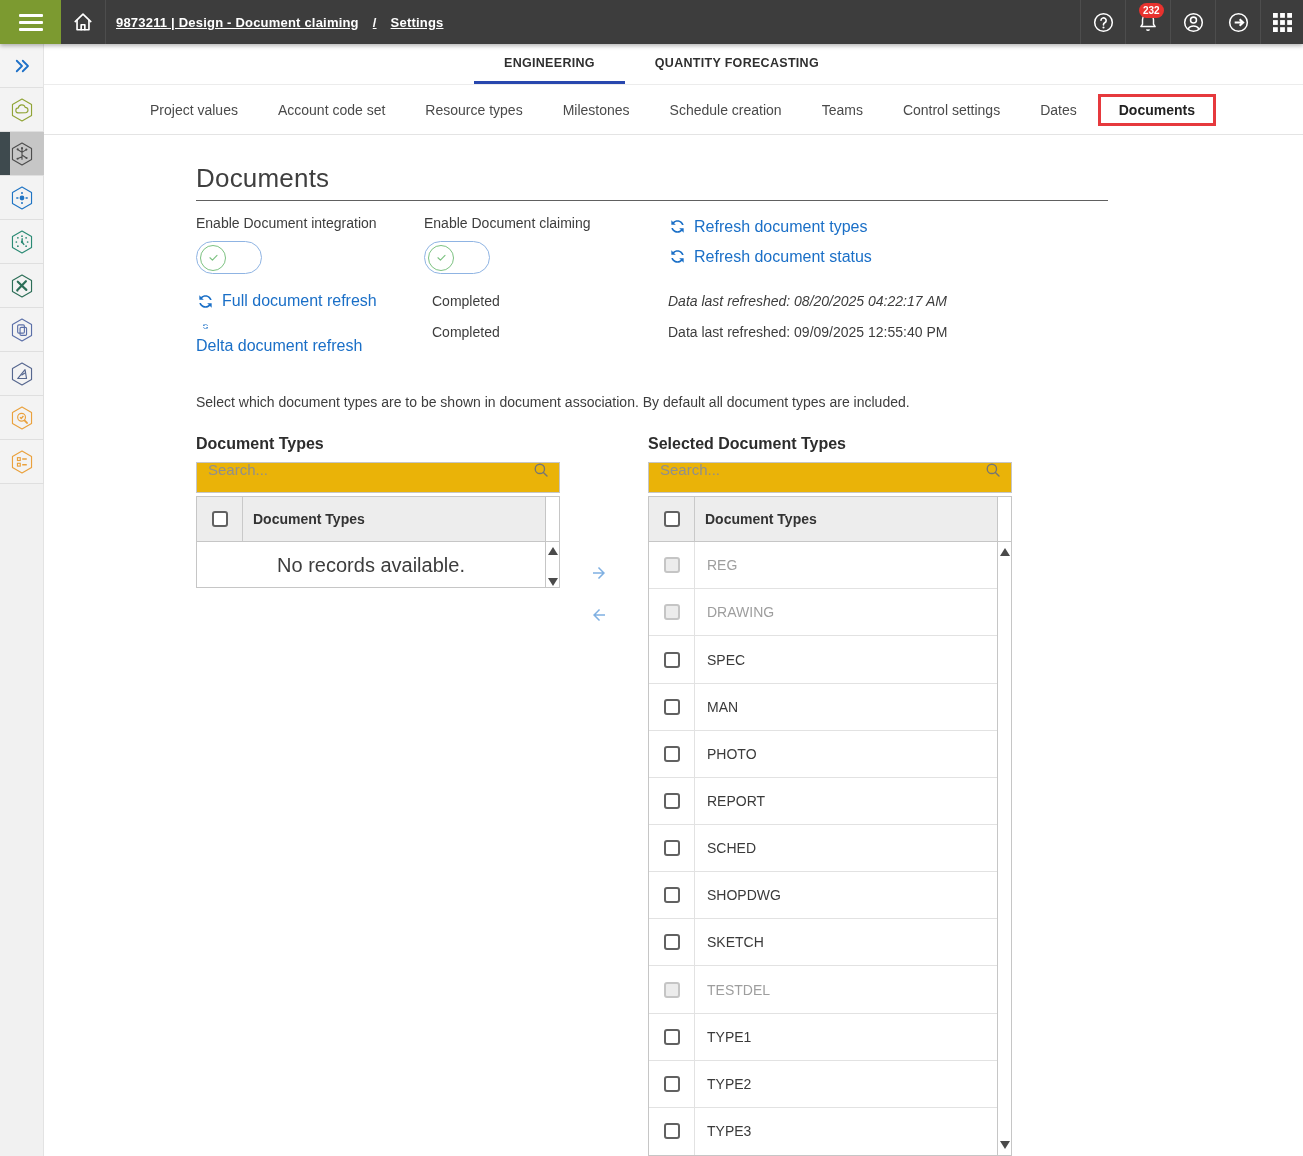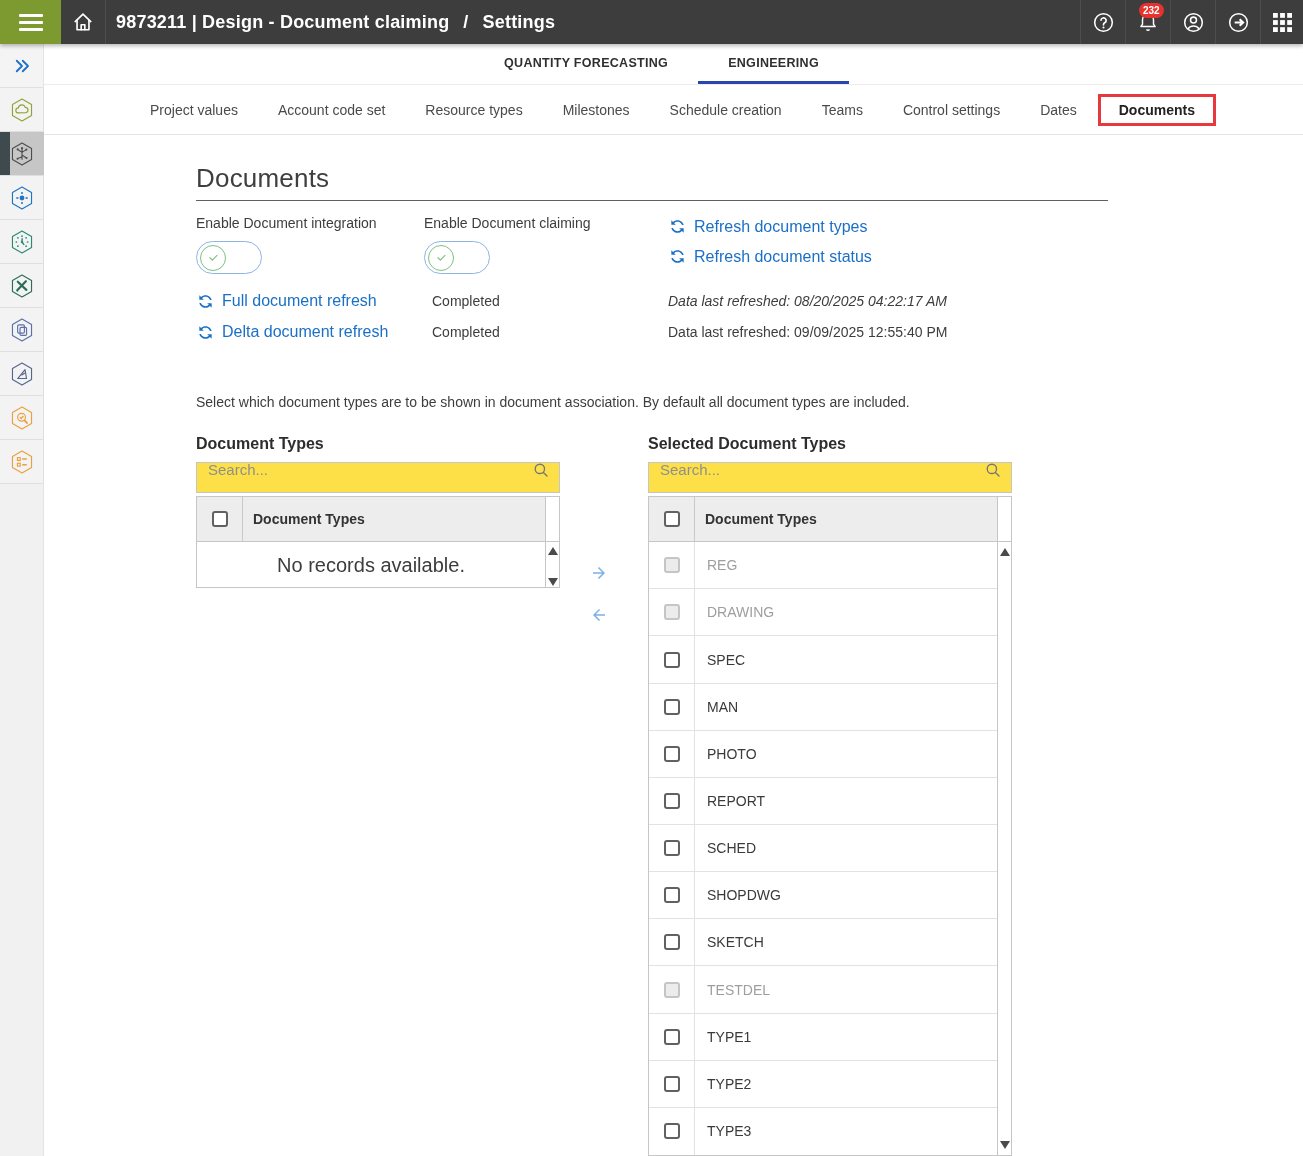--- a/index.html
+++ b/index.html
@@ -30,22 +30,22 @@
   }
   .hamburger-btn span { display:block; width:24px; height:3px; background:#ffffff; border-radius:1px; }
   .topbar-iconbtn {
     width:44px; height:44px;
     display:flex; align-items:center; justify-content:center;
     cursor:pointer; position:relative;
   }
   .topbar-sep { width:1px; height:44px; background:#4d4d4d; }
   .breadcrumb {
     display:flex; align-items:center;
-    color:#ffffff; font-size:18px; font-weight:700;
-    padding-left:10px; letter-spacing:.2px;
+    color:#ffffff; font-size:13px; font-weight:700;
+    padding-left:10px; letter-spacing:.2px;text-decoration:underline;
   }
   .breadcrumb .crumb-sep { margin:0 14px; font-weight:700; }
   .topbar-spacer { flex:1; }
   .badge {
     position:absolute; top:3px; left:13px;
     min-width:24px; height:15px;
     background:#e8322e; border-radius:8px;
     color:#fff; font-size:10px; font-weight:700;
     display:flex; align-items:center; justify-content:center;
     padding:0 4px;
@@ -146,21 +146,21 @@
   .info-cell { font-size:14px; color:#3d3d3d; padding-top:1px; }
   .refresh-row { display:flex; align-items:flex-start; gap:7px;
     color:#1a6fc7; font-size:16px; line-height:17px; cursor:pointer; }
   .hint { margin-top:40px; font-size:14px; color:#3d3d3d; line-height:16px; }
   
   .transfer { margin-top:25px; display:flex; width:912px; }
   .panel { width:364px; }
   .panel-title { font-size:16px; font-weight:700; color:#2d2d2d; }
   .searchbox {
     margin-top:9px; height:31px;
-    border:1px solid #c6c6c6; background:#fde047;
+    border:1px solid #c6c6c6; background:#eab308;
     display:flex; align-items:center;
     padding:0 9px 16px 11px;
   }
   .searchbox input {
     flex:1; border:none; outline:none; font-size:15px;
     font-family:"Liberation Sans", sans-serif; color:#3d3d3d; background:transparent;
   }
   .searchbox input::placeholder { color:#8f8f8f; opacity:1; }
   .dt-table {
     margin-top:3px;
@@ -381,25 +381,25 @@
             <rect x="7.8" y="13.2" width="2.6" height="2.6" fill="none"></rect>
             <path d="M12.2 9.3 h4.2 M12.2 14.5 h4.2" stroke-width="1.4"></path>
           </svg>
         </div>
       </nav>
     <div class="sidebar-fill"></div>
   </aside>
 
   <main class="main">
     <nav class="tabs1" id="module-tabs">
+        <div class="tab1 active">
+          <span>ENGINEERING</span>
+        </div>
         <div class="tab1">
           <span>QUANTITY FORECASTING</span>
-        </div>
-        <div class="tab1 active">
-          <span>ENGINEERING</span>
         </div>
       </nav>
     <nav class="tabs2" id="settings-tabs">
         <div class="tab2">
           <span class="tab2-box"><span>Project values</span></span>
         </div>
         <div class="tab2">
           <span class="tab2-box"><span>Account code set</span></span>
         </div>
         <div class="tab2">
@@ -469,21 +469,21 @@
 
         <div class="refresh-row gc1" style="grid-row:4;">
           <svg width="19" height="19" viewBox="0 0 24 24" fill="#1a6fc7" style="transform:rotate(-45deg);">
             <path d="M12 4V1L8 5l4 4V6c3.31 0 6 2.69 6 6 0 1.01-.25 1.97-.7 2.8l1.46 1.46C19.54 15.03 20 13.57 20 12c0-4.42-3.58-8-8-8zm0 14c-3.31 0-6-2.69-6-6 0-1.01.25-1.97.7-2.8L5.24 7.74C4.46 8.97 4 10.43 4 12c0 4.42 3.58 8 8 8v3l4-4-4-4v3z"></path>
           </svg>
           <span>Full document refresh</span>
         </div>
         <div class="status-cell gc2" style="grid-row:4;">Completed</div>
         <div class="info-cell gc3" style="grid-row:4;font-style:italic;">Data last refreshed: 08/20/2025 04:22:17 AM</div>
 
-        <div class="refresh-row gc1" style="grid-row:5;">
+        <div class="refresh-row gc1" style="grid-row:5;flex-direction:column;">
           <svg width="19" height="19" viewBox="0 0 24 24" fill="#1a6fc7" style="transform:rotate(-45deg);">
             <path d="M12 4V1L8 5l4 4V6c3.31 0 6 2.69 6 6 0 1.01-.25 1.97-.7 2.8l1.46 1.46C19.54 15.03 20 13.57 20 12c0-4.42-3.58-8-8-8zm0 14c-3.31 0-6-2.69-6-6 0-1.01.25-1.97.7-2.8L5.24 7.74C4.46 8.97 4 10.43 4 12c0 4.42 3.58 8 8 8v3l4-4-4-4v3z"></path>
           </svg>
           <span>Delta document refresh</span>
         </div>
         <div class="status-cell gc2" style="grid-row:5;">Completed</div>
         <div class="info-cell gc3" style="grid-row:5;">Data last refreshed: 09/09/2025 12:55:40 PM</div>
       </div>
 
       <p class="hint">Select which document types are to be shown in document association. By default all document types are included.</p>

